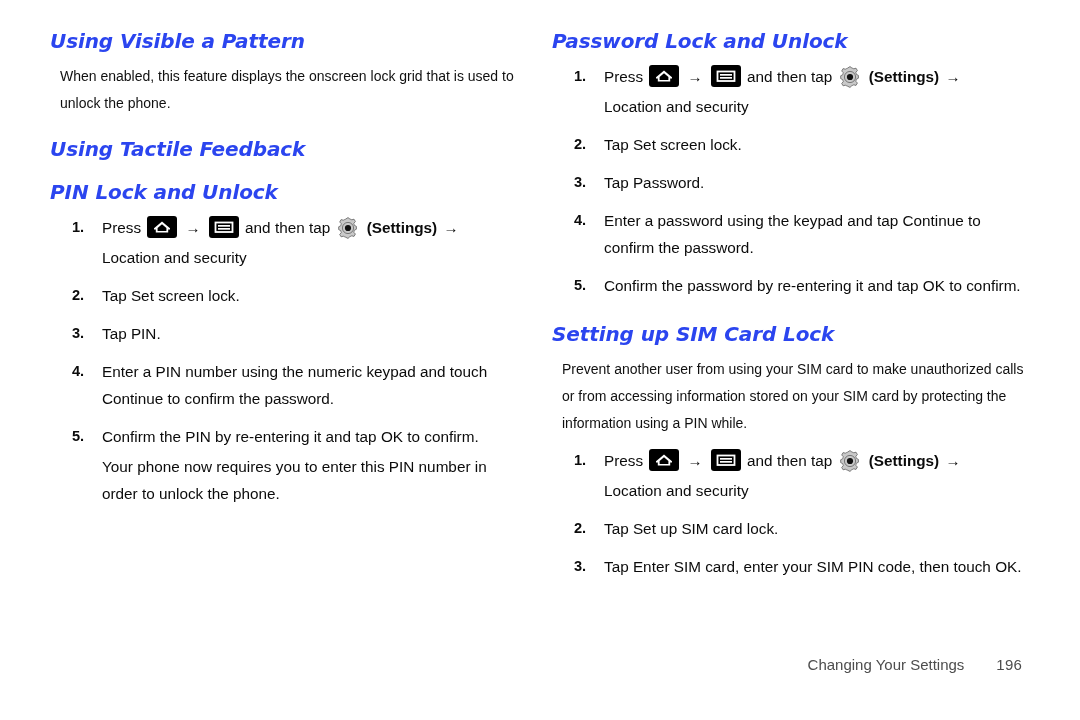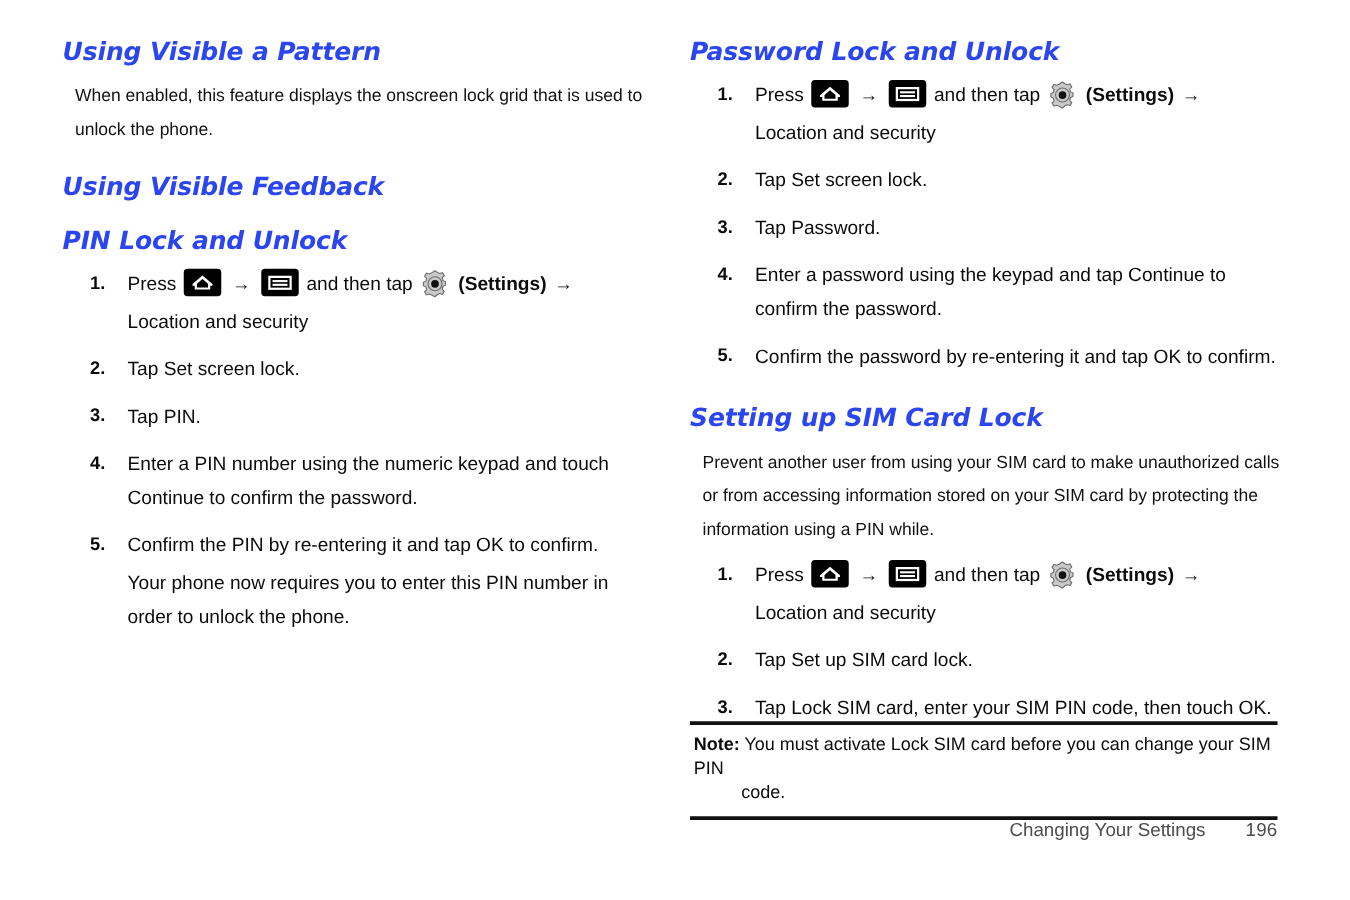--- a/index.html
+++ b/index.html
@@ -145,21 +145,21 @@
 </head>
 <body>
 
 <div class="page">
 
   <div class="col col-left">
 
     <h2 class="sec-head">Using Visible a Pattern</h2>
     <p class="body">When enabled, this feature displays the onscreen lock grid that is used to unlock the phone.</p>
 
-    <h2 class="sec-head gap">Using Visible Feedback</h2>
+    <h2 class="sec-head gap">Using Tactile Feedback</h2>
 
     <h2 class="sec-head gap">PIN Lock and Unlock</h2>
 
     <ol class="steps">
 
       <li>
         <span class="step-num">1.</span>
         <span>Press</span>
         <span class="icon ic-home">
           <svg width="30" height="22" viewBox="0 0 30 22" aria-hidden="true">
@@ -311,31 +311,24 @@
         <b class="step-sub">Location and security</b>
       </li>
 
       <li>
         <span class="step-num">2.</span>
         <span>Tap </span><b>Set up SIM card lock</b><span>.</span>
       </li>
 
       <li>
         <span class="step-num">3.</span>
-        <span>Tap </span><b>Lock SIM card</b><span>, enter your SIM PIN code, then touch </span><b>OK</b><span>.</span>
+        <span>Tap </span><b>Enter SIM card</b><span>, enter your SIM PIN code, then touch </span><b>OK</b><span>.</span>
       </li>
 
     </ol>
   </div>
 
-  <div class="note">
-    <div class="note-inner">
-      <span class="note-label">Note:</span>
-      <span class="note-body">You must activate Lock SIM card before you can change your SIM PIN</span>
-      <span class="note-cont">code.</span>
-    </div>
-  </div>
 
   <div class="footer">
     <span class="ft-title">Changing Your Settings</span><span class="ft-page">196</span>
   </div>
 
 </div>
 
 </body></html>

